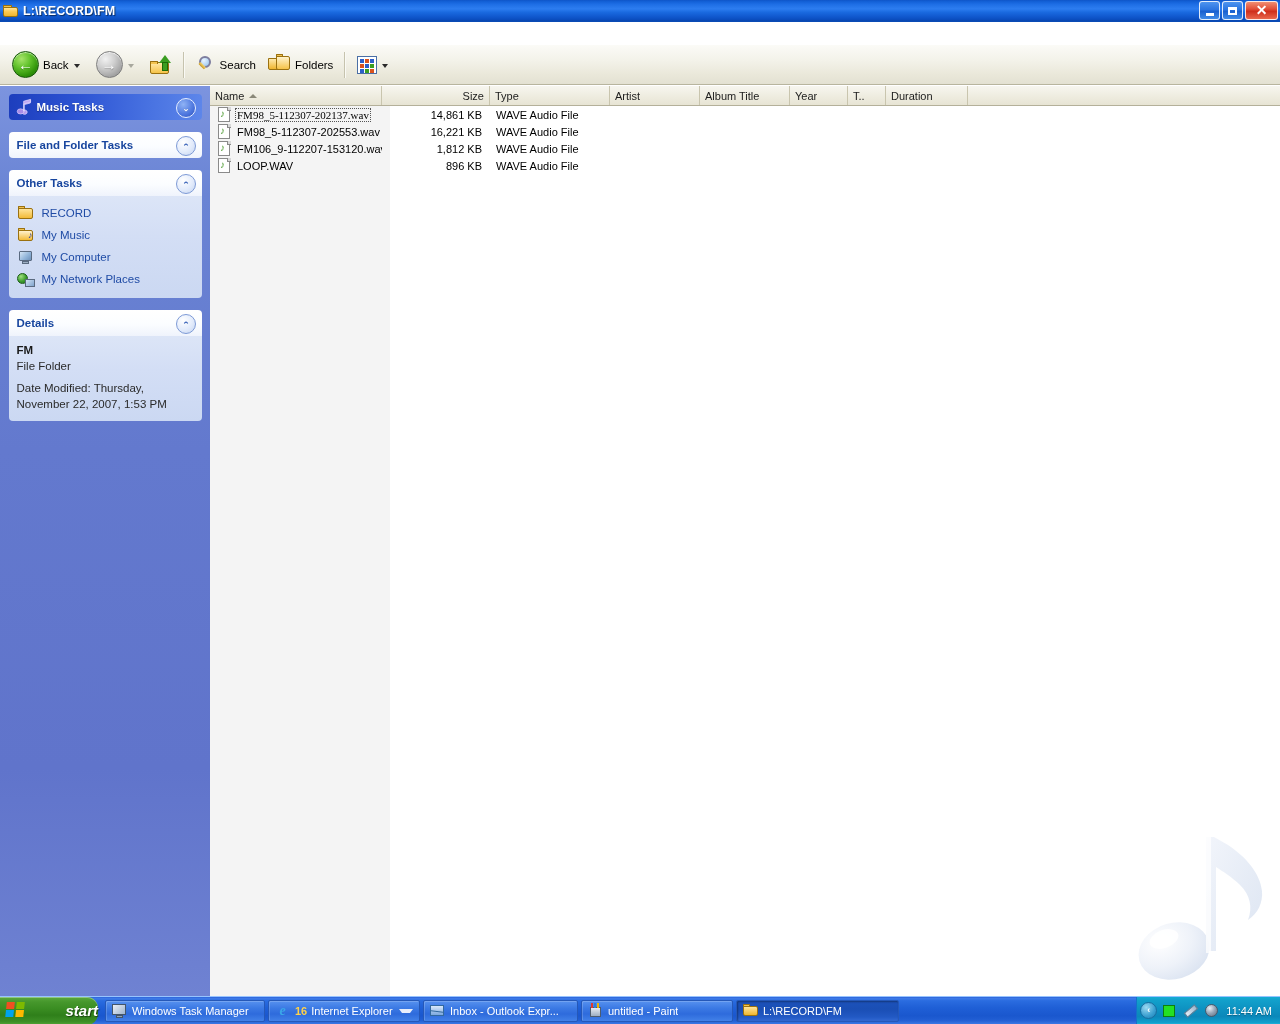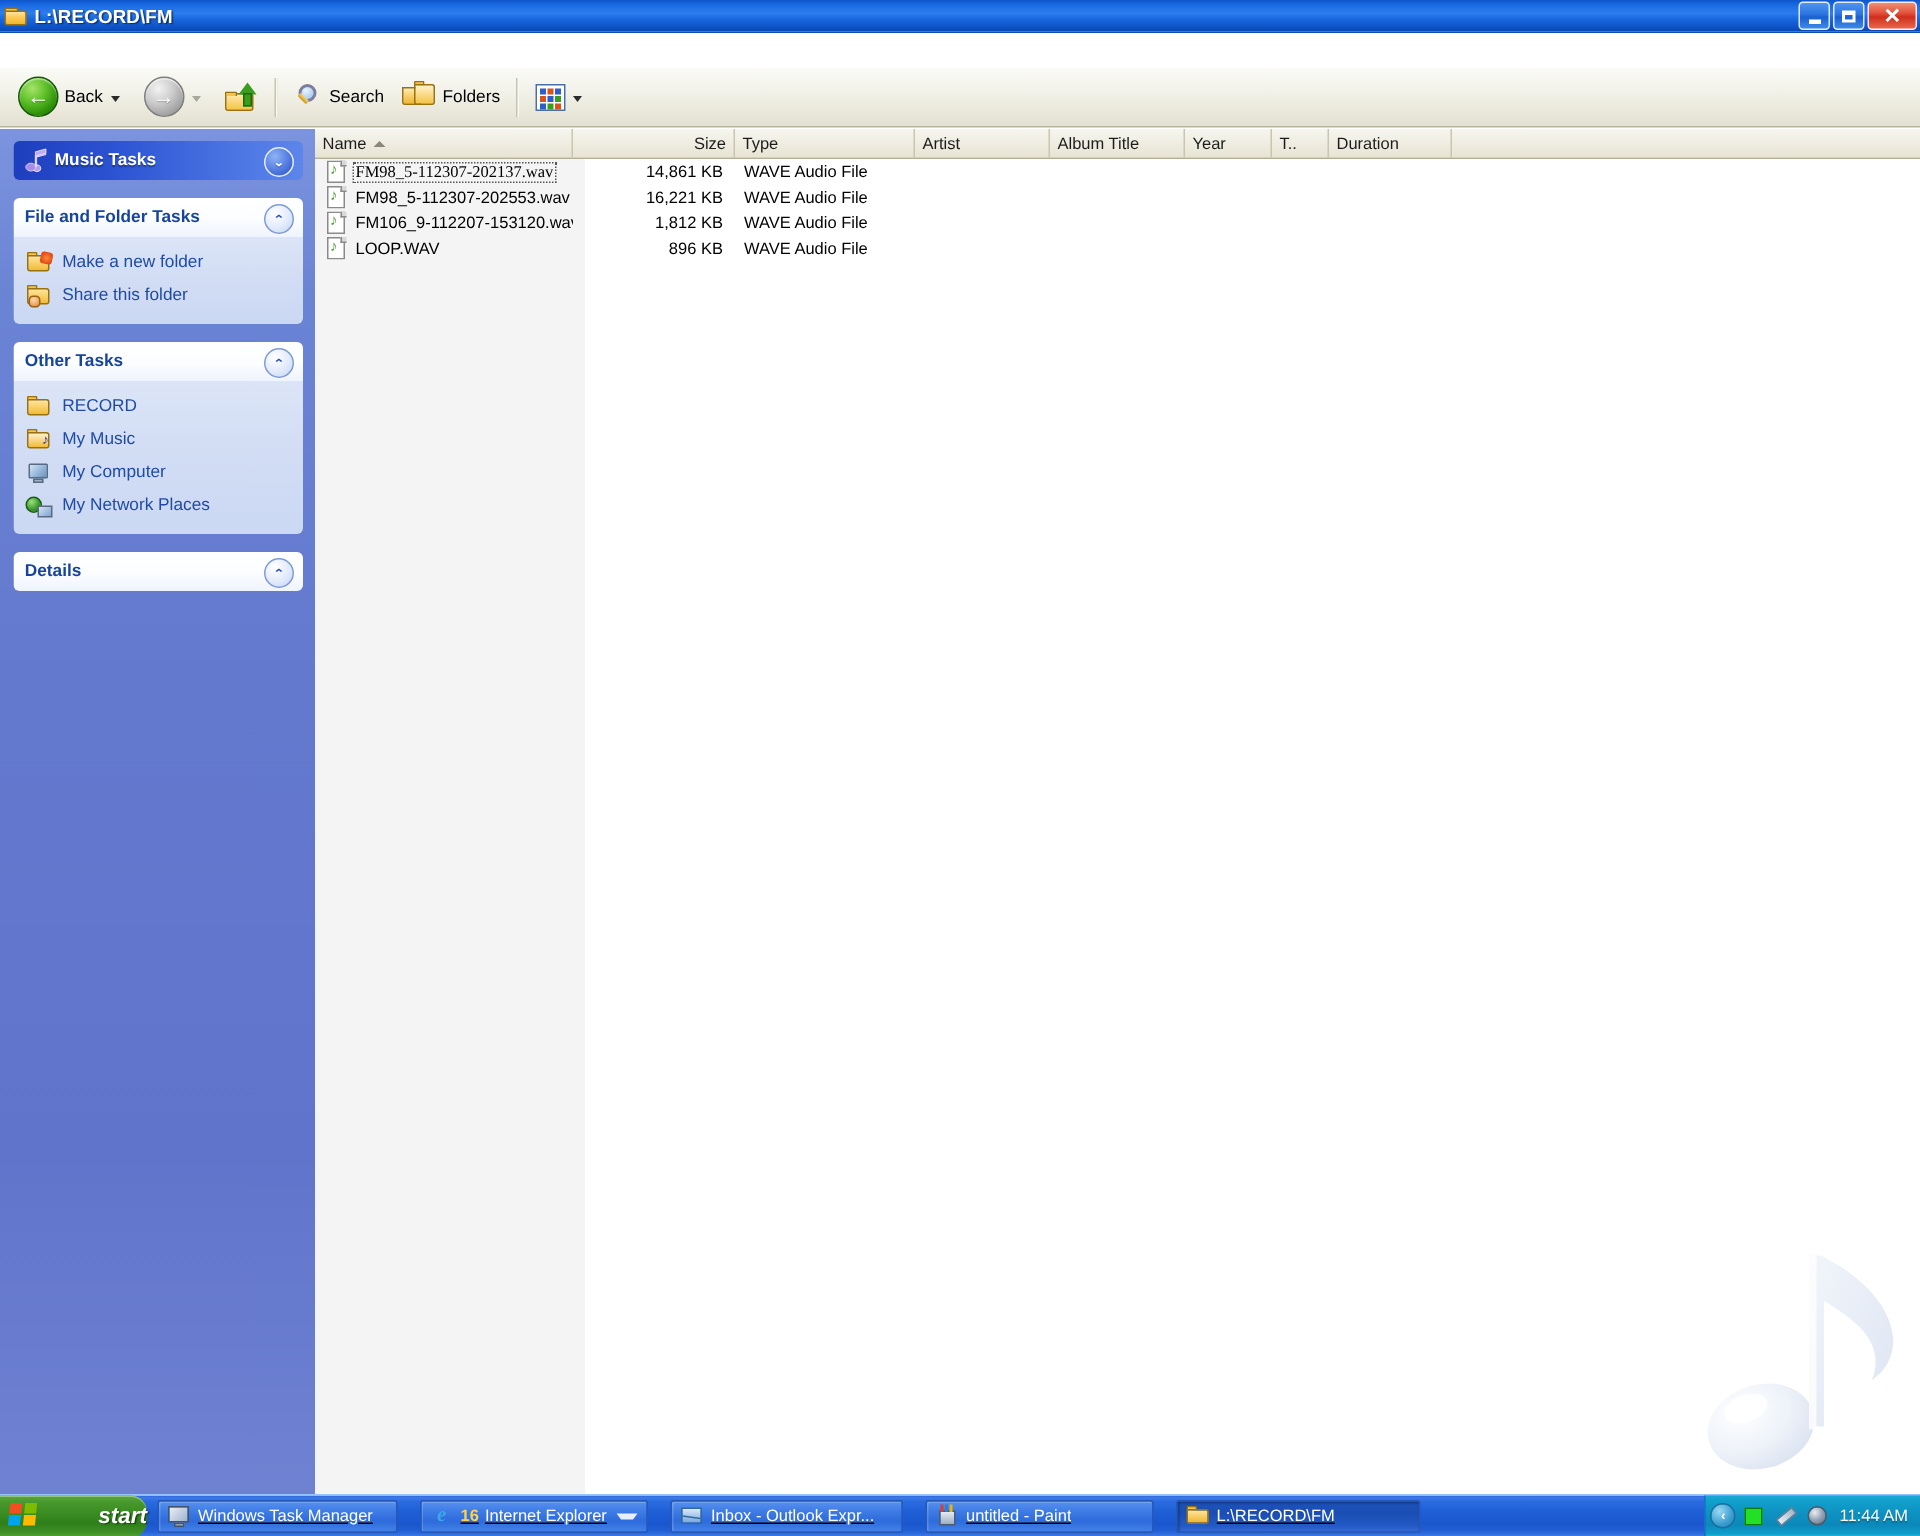--- a/index.html
+++ b/index.html
@@ -424,21 +424,21 @@
     box-sizing: border-box;
     position: relative; flex: 0 0 auto;
     box-shadow: inset 0 1px 0 rgba(255,255,255,.35);
     justify-content: space-between;
   }
   .startbtn .sflag { width: 19px; height: 17px; margin-right: 5px; }
   .startbtn .slabel {
     color: #fff; font-size: 15px; font-style: italic; font-weight: bold;
     text-shadow: 1px 1px 1px rgba(0,0,0,.5);
   }
-  .tasks { display: flex; align-items: center; gap: 15px; margin-left: 7px; flex: 1 1 auto; text-decoration: underline; }
+  .tasks { display: flex; align-items: center; gap: 3px; margin-left: 7px; flex: 1 1 auto; }
   .taskbtn {
     height: 22px; display: flex; align-items: center;
     padding: 0 6px; box-sizing: border-box;
     background: linear-gradient(to bottom, #5791ef 0%, #3c7ae4 35%, #2e6bdc 65%, #4281e8 100%);
     border: 1px solid #2558b8; border-radius: 2px;
     color: #fff; font-size: 11px; white-space: nowrap; overflow: hidden;
     box-shadow: inset 1px 1px 0 rgba(255,255,255,.18);
     cursor: default;
   }
   .taskbtn.active {
@@ -587,38 +587,20 @@
         </div>
       </div>
 
       <div class="panel">
         <div class="panel-head white">
           <span>File and Folder Tasks</span>
           <div class="chev on-white">
               <span>⌃</span>
             </div>
         </div>
-        <div class="panel-body">
-          <div class="task-row">
-            <div class="task-ico ico-newfolder">
-                <div class="t"></div>
-                <div class="b"></div>
-                <div class="spark"></div>
-              </div>
-            <div class="task-label">Make a new folder</div>
-          </div>
-          <div class="task-row">
-            <div class="task-ico ico-share">
-                <div class="t"></div>
-                <div class="b"></div>
-                <div class="hand"></div>
-              </div>
-            <div class="task-label">Share this folder</div>
-          </div>
-        </div>
       </div>
 
       <div class="panel">
         <div class="panel-head white">
           <span>Other Tasks</span>
           <div class="chev on-white">
               <span>⌃</span>
             </div>
         </div>
         <div class="panel-body">
@@ -653,20 +635,26 @@
           </div>
         </div>
       </div>
 
       <div class="panel">
         <div class="panel-head white">
           <span>Details</span>
           <div class="chev on-white">
               <span>⌃</span>
             </div>
+        </div>
+        <div class="panel-body details-body">
+          <div class="dname">FM</div>
+          <div class="dtype">File Folder</div>
+          <div class="dmod">Date Modified: Thursday,</div>
+          <div class="dmod">November 22, 2007, 1:53 PM</div>
         </div>
       </div>
 
     </div>
 
     <div class="listpane">
 
       <div class="selcolumn"></div>
 
       <div class="colhead">

